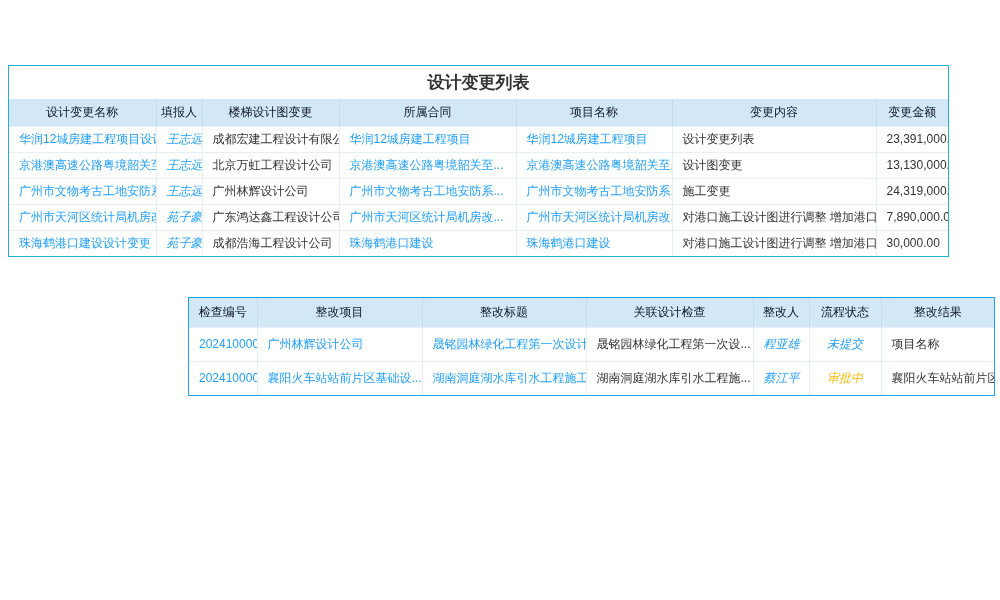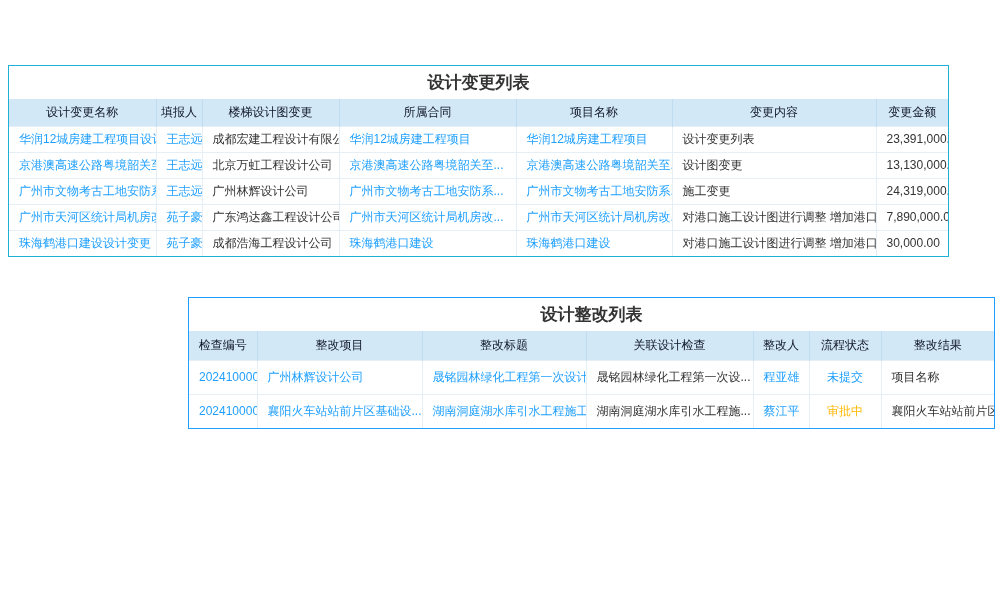--- a/index.html
+++ b/index.html
@@ -32,21 +32,21 @@
     border-left: 1px solid #E7EFF6;
     overflow: hidden; white-space: nowrap;
     padding: 0 10px;
     background: #fff;
   }
   th:first-child, td:first-child { border-left: none; }
   .panel-change th  { height: 27px; }
   .panel-change td  { height: 26px; }
   .panel-rectify th { height: 29px; }
   .panel-rectify td { height: 34px; }
-  .al { text-align: left; } .ac { text-align: center; } .ar { text-align: right; }
+  .al { text-align: left; } .ac { text-align: center; font-style: italic; } .ar { text-align: right; }
   .link { color: var(--link, #1E9FFF); cursor: pointer; }
   .st-blue   { color: var(--link, #1E9FFF); }
   .st-orange { color: var(--orange, #FFB800); margin-left: 20px; }
 </style>
 </head>
 <body>
 
 <div class="panel panel-change">
   <div class="panel-title">设计变更列表</div>
   <table>
@@ -114,21 +114,20 @@
           <td class="al link">珠海鹤港口建设</td>
           <td class="al link">珠海鹤港口建设</td>
           <td class="al">对港口施工设计图进行调整 增加港口管道建设工程</td>
           <td class="ar">30,000.00</td>
         </tr>
       </tbody>
   </table>
 </div>
 
 <div class="panel panel-rectify">
-  <div class="panel-title">设计整改列表</div>
   <table>
     <colgroup>
       <col style="width:68px">
         <col style="width:165px">
         <col style="width:164px">
       <col style="width:167px">
         <col style="width:56px">
         <col style="width:72px">
         <col>
     </colgroup>

